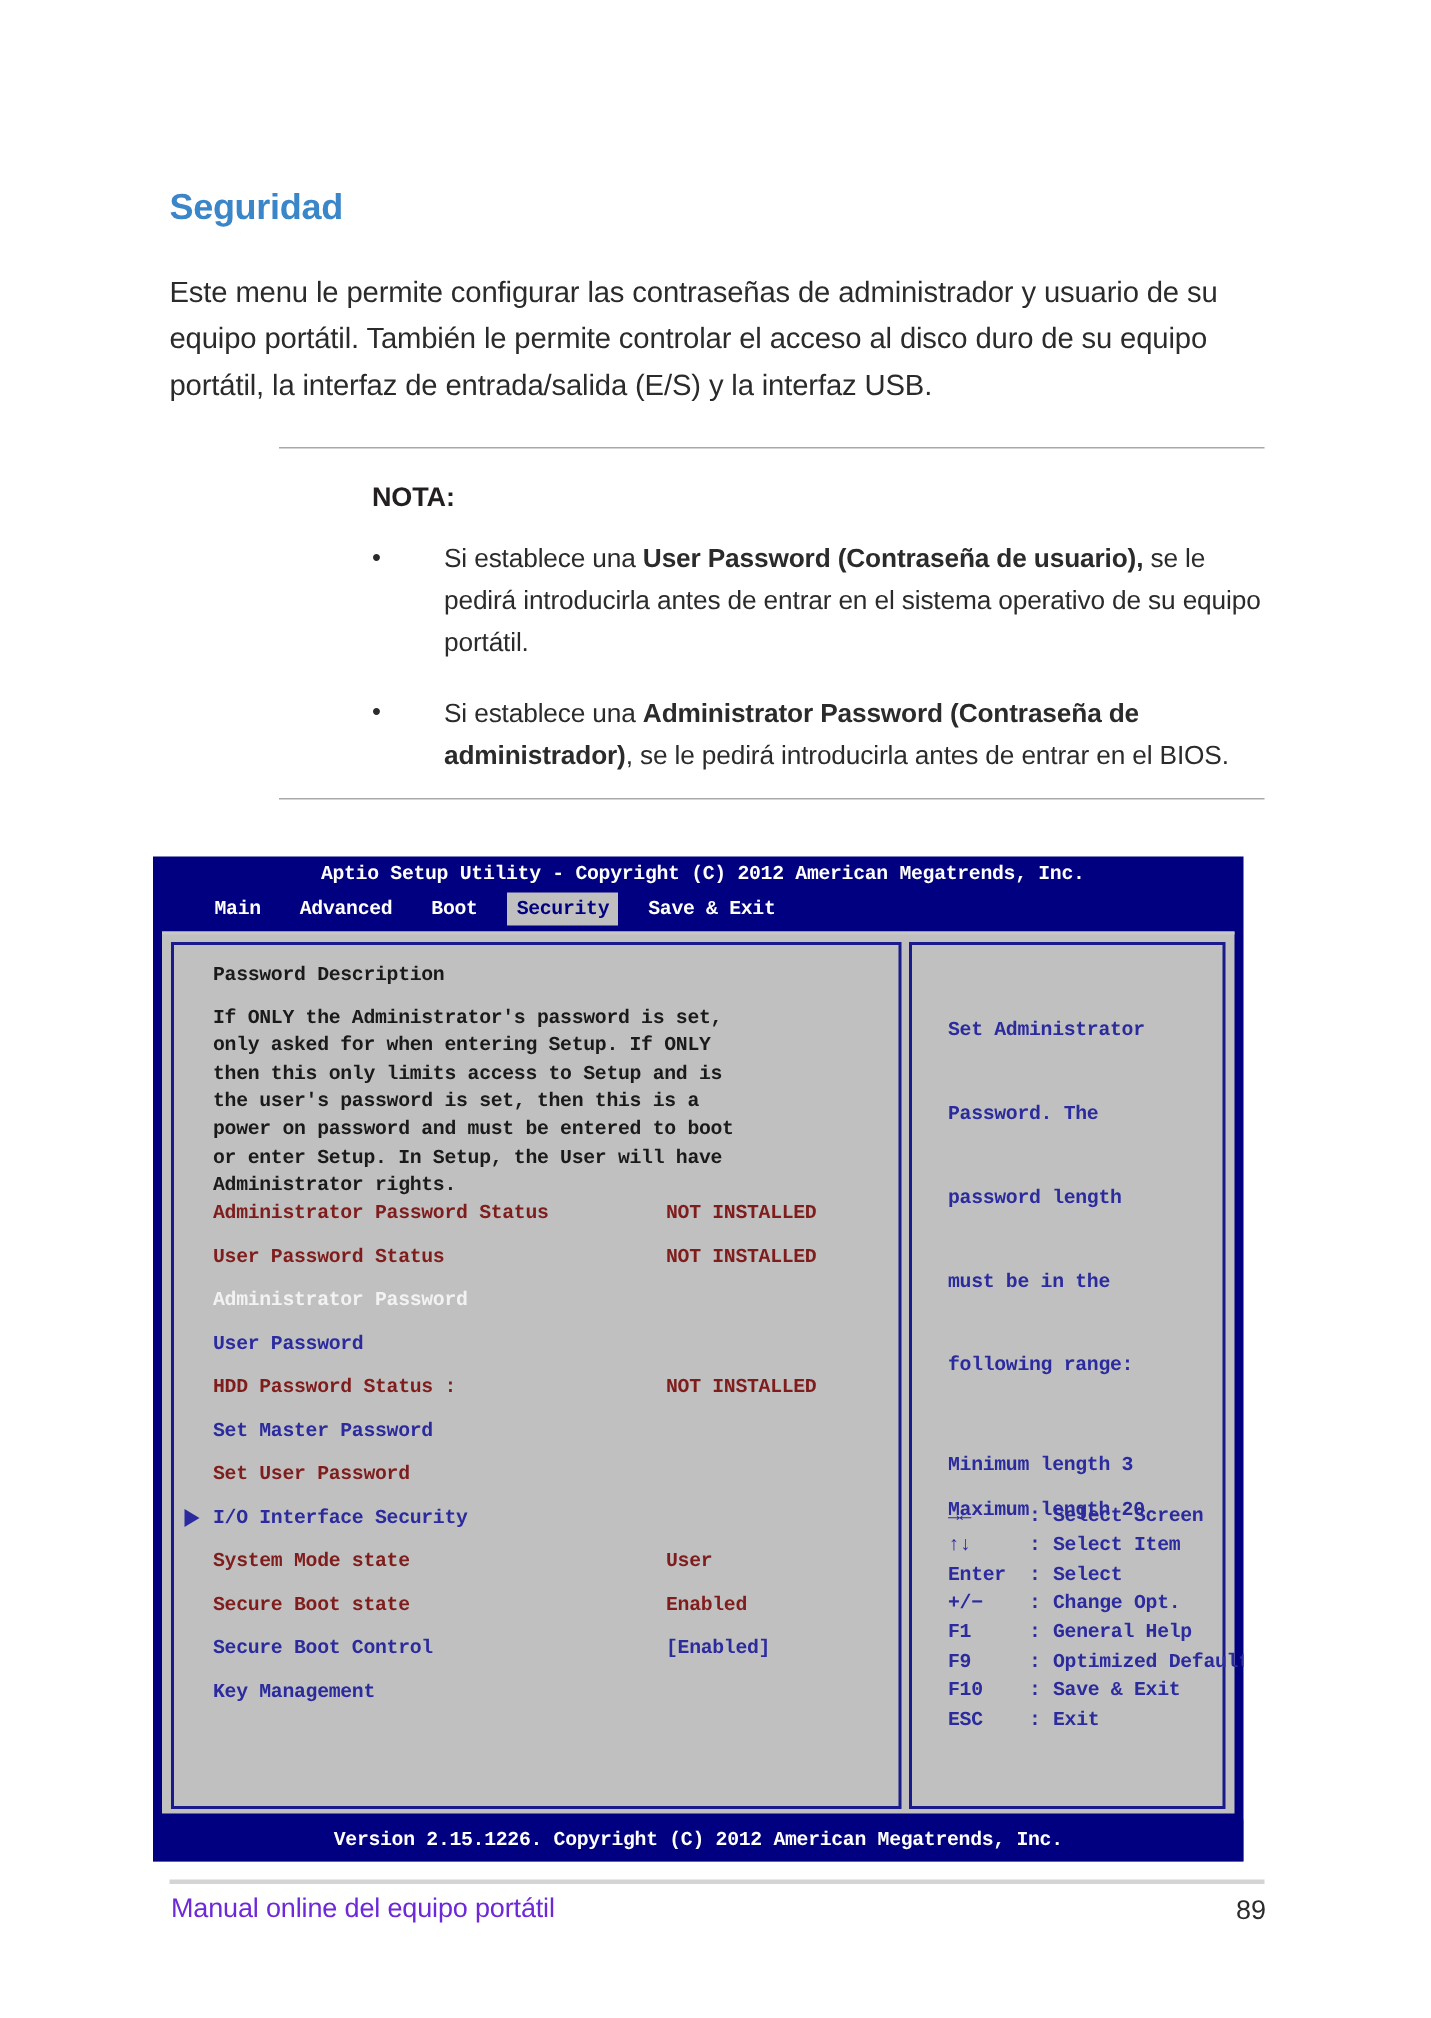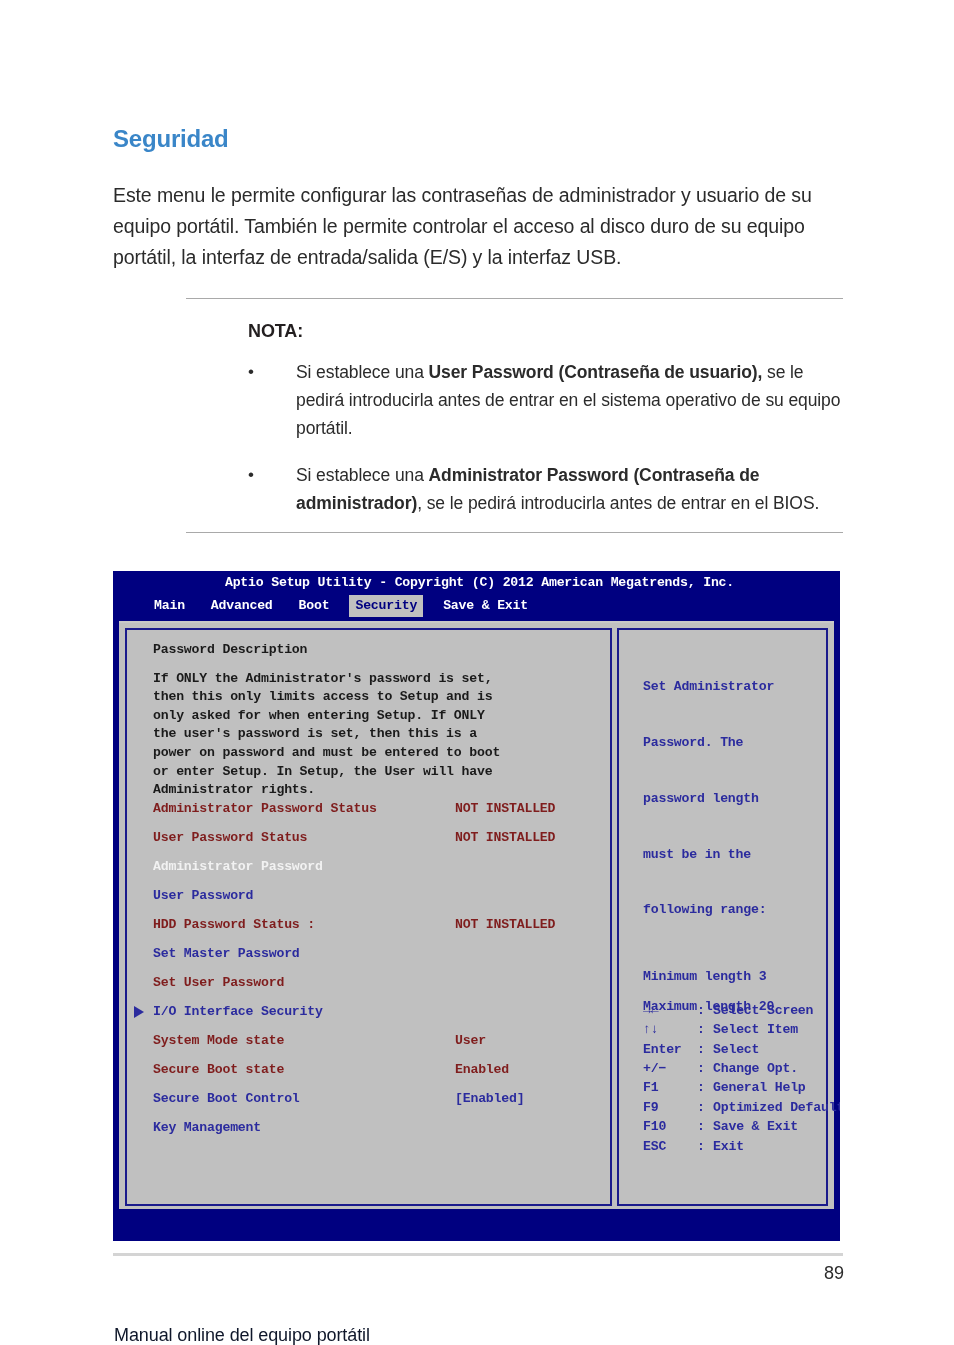--- a/index.html
+++ b/index.html
@@ -81,21 +81,21 @@
     left: 0; top: 0;
     font-size: 17px;
     line-height: 28px;
     color: #2b2b2b;
   }
   .note-item b { font-weight: bold; }
 
   
   .bios {
     position: absolute;
-    left: 113px;
+    left: 102px;
     top: 571px;
     width: 727px;
     height: 670px;
     background: #000080;
     font-family: "Liberation Mono", "DejaVu Sans Mono", monospace;
     font-weight: bold;
     overflow: hidden;
   }
   .bios-titlebar {
     height: 24px;
@@ -234,23 +234,23 @@
     position: absolute;
     left: 113px;
     top: 1253px;
     width: 730px;
     height: 3px;
     background: #d4d4d4;
   }
   .footer-text {
     position: absolute;
     left: 114px;
-    top: 1325px;
+    top: 1262px;
     font-size: 18px;
-    color: #0f172a;
+    color: #6d28d9;
     letter-spacing: -0.1px;
   }
   .footer-page {
     position: absolute;
     right: 110px;
     top: 1263px;
     font-size: 18px;
     color: #2b2b2b;
   }
 </style>
@@ -288,22 +288,22 @@
     </div>
 
     <div class="bios-body">
       <div class="bios-panels">
 
         <div class="panel-left">
           <div class="lp-content">
             <div class="lp-heading">Password Description</div>
             <div class="desc-block">
               <div class="desc-line">If ONLY the Administrator's password is set,</div>
+              <div class="desc-line">only asked for when entering Setup. If ONLY</div>
               <div class="desc-line">then this only limits access to Setup and is</div>
-              <div class="desc-line">only asked for when entering Setup. If ONLY</div>
               <div class="desc-line">the user's password is set, then this is a</div>
               <div class="desc-line">power on password and must be entered to boot</div>
               <div class="desc-line">or enter Setup. In Setup, the User will have</div>
               <div class="desc-line">Administrator rights.</div>
             </div>
 
             <div class="row">
               <span class="lbl c-dark">Administrator Password Status</span>
               <span class="val c-dark">NOT INSTALLED</span>
             </div>
@@ -392,19 +392,20 @@
             </div>
             <div class="key-row">
               <span class="k">ESC</span><span class="c">:</span><span>Exit</span>
             </div>
           </div>
         </div>
 
       </div>
     </div>
 
+    <div class="bios-footer">Version 2.15.1226. Copyright (C) 2012 American Megatrends, Inc.</div>
   </div>
 
   <div class="footer-rule"></div>
   <div class="footer-text">Manual online del equipo portátil</div>
   <div class="footer-page">89</div>
 
 </div>
 
 </body></html>

